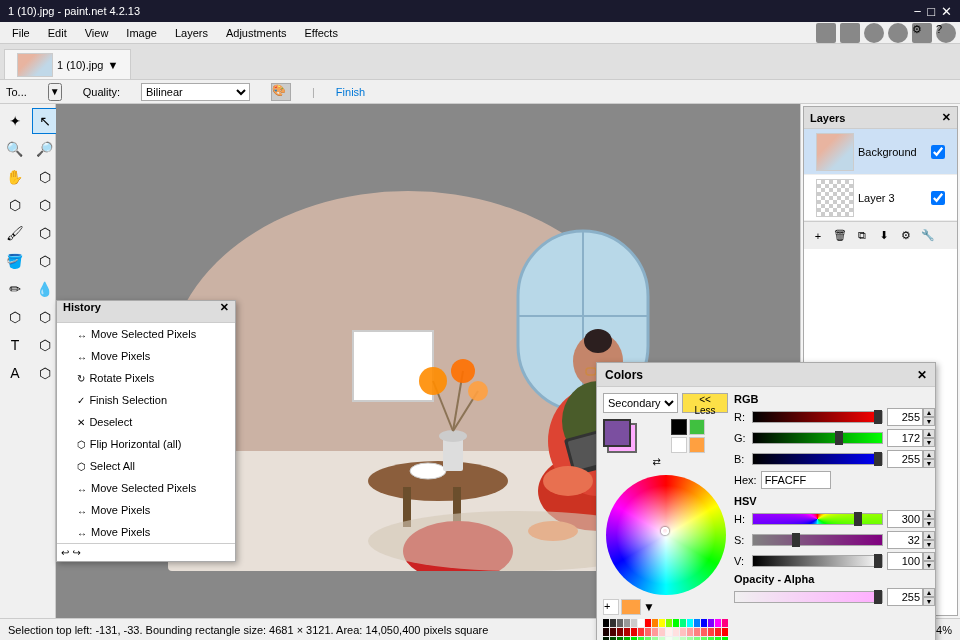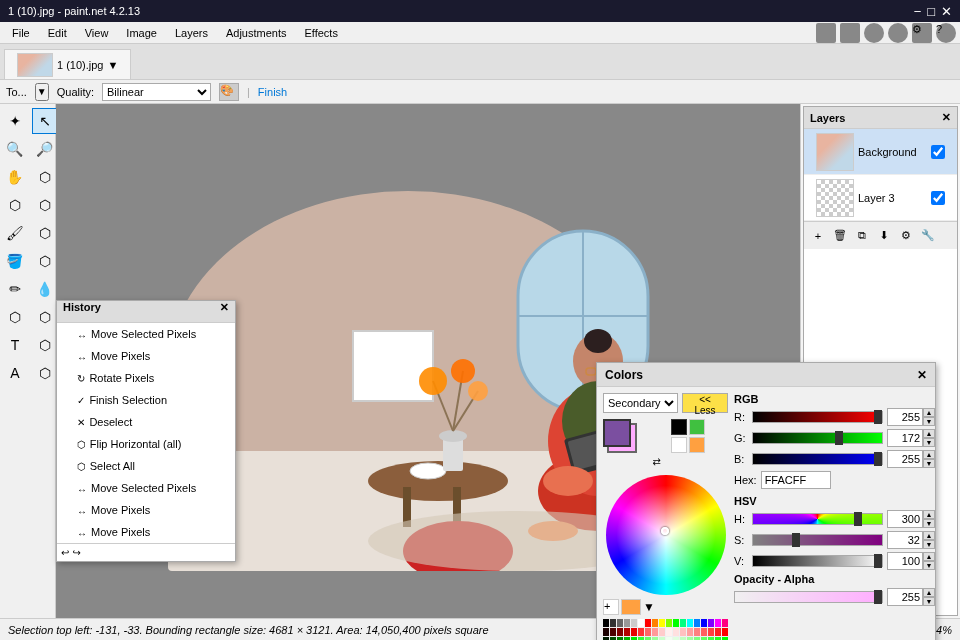--- a/index.html
+++ b/index.html
@@ -13,21 +13,21 @@
     
     #menu-bar { background: #f0f0f0; height: 22px; display: flex; align-items: center; padding: 0 4px; border-bottom: 1px solid #ccc; gap: 2px; }
     .menu-item { padding: 2px 8px; cursor: pointer; font-size: 11px; }
 
     
     #tab-bar { background: #e0e0e0; height: 36px; display: flex; align-items: flex-end; padding: 0 4px; border-bottom: 1px solid #ccc; }
     .tab { background: #f5f5f5; border: 1px solid #ccc; border-bottom: none; padding: 4px 12px; cursor: pointer; display: flex; align-items: center; gap: 4px; height: 30px; }
     .tab-thumb { width: 36px; height: 24px; background: linear-gradient(135deg, #e8b4a0 30%, #c0d8e8 70%); border: 1px solid #ccc; }
 
     
-    #tool-options { background: #f0f0f0; height: 24px; display: flex; align-items: center; padding: 0 6px; border-bottom: 1px solid #ccc; gap: 8px; font-size: 11px; }
+    #tool-options { background: #f0f0f0; height: 24px; display: flex; align-items: center; padding: 0 6px; border-bottom: 1px solid #ccc; gap: 21px; font-size: 11px; }
     .tool-option-select { height: 18px; font-size: 11px; border: 1px solid #aaa; background: white; }
 
     
     #main { display: flex; height: calc(640px - 22px - 22px - 36px - 24px - 22px); position: relative; }
 
     
     #toolbox { width: 56px; background: #f0f0f0; border-right: 1px solid #ccc; display: grid; grid-template-columns: 28px 28px; padding: 4px 2px; gap: 2px; align-content: start; }
     .tool-btn { width: 26px; height: 26px; display: flex; align-items: center; justify-content: center; cursor: pointer; border: 1px solid transparent; font-size: 14px; }
     .tool-btn.active { border: 1px solid #0078d7; background: #d0e8f8; }
 
@@ -79,21 +79,21 @@
     .channel-row { display: flex; align-items: center; gap: 4px; margin-bottom: 3px; }
     .channel-label { width: 14px; font-size: 11px; }
     .channel-slider { flex: 1; height: 12px; cursor: pointer; }
     .channel-value { width: 36px; height: 18px; border: 1px solid #aaa; text-align: right; font-size: 11px; padding: 1px 2px; }
     .section-label { font-size: 11px; font-weight: bold; margin-bottom: 3px; }
     .hex-row { display: flex; align-items: center; gap: 4px; margin-bottom: 6px; }
     .hex-label { font-size: 11px; }
     .hex-value { width: 70px; height: 18px; border: 1px solid #aaa; font-size: 11px; padding: 1px 3px; }
     
     
-    #status-bar { position: absolute; bottom: 0; left: 0; right: 0; height: 22px; background: #f0f0f0; border-top: 1px solid #ccc; display: flex; align-items: center; padding: 0 8px; font-size: 11px; gap: 16px; font-style: italic; }
+    #status-bar { position: absolute; bottom: 0; left: 0; right: 0; height: 22px; background: #f0f0f0; border-top: 1px solid #ccc; display: flex; align-items: center; padding: 0 8px; font-size: 11px; gap: 16px; }
     .status-section { border-right: 1px solid #ccc; padding-right: 12px; }
 
     
     .r-slider { background: linear-gradient(to right, black, red); }
     .g-slider { background: linear-gradient(to right, black, #00ff00); }
     .b-slider { background: linear-gradient(to right, black, blue); }
     .h-slider { background: conic-gradient(red, yellow, lime, cyan, blue, magenta, red); height: 12px; }
     .s-slider { background: linear-gradient(to right, gray, purple); }
     .v-slider { background: linear-gradient(to right, black, white); }
     .a-slider { background: linear-gradient(to right, transparent, #ffacff); }

